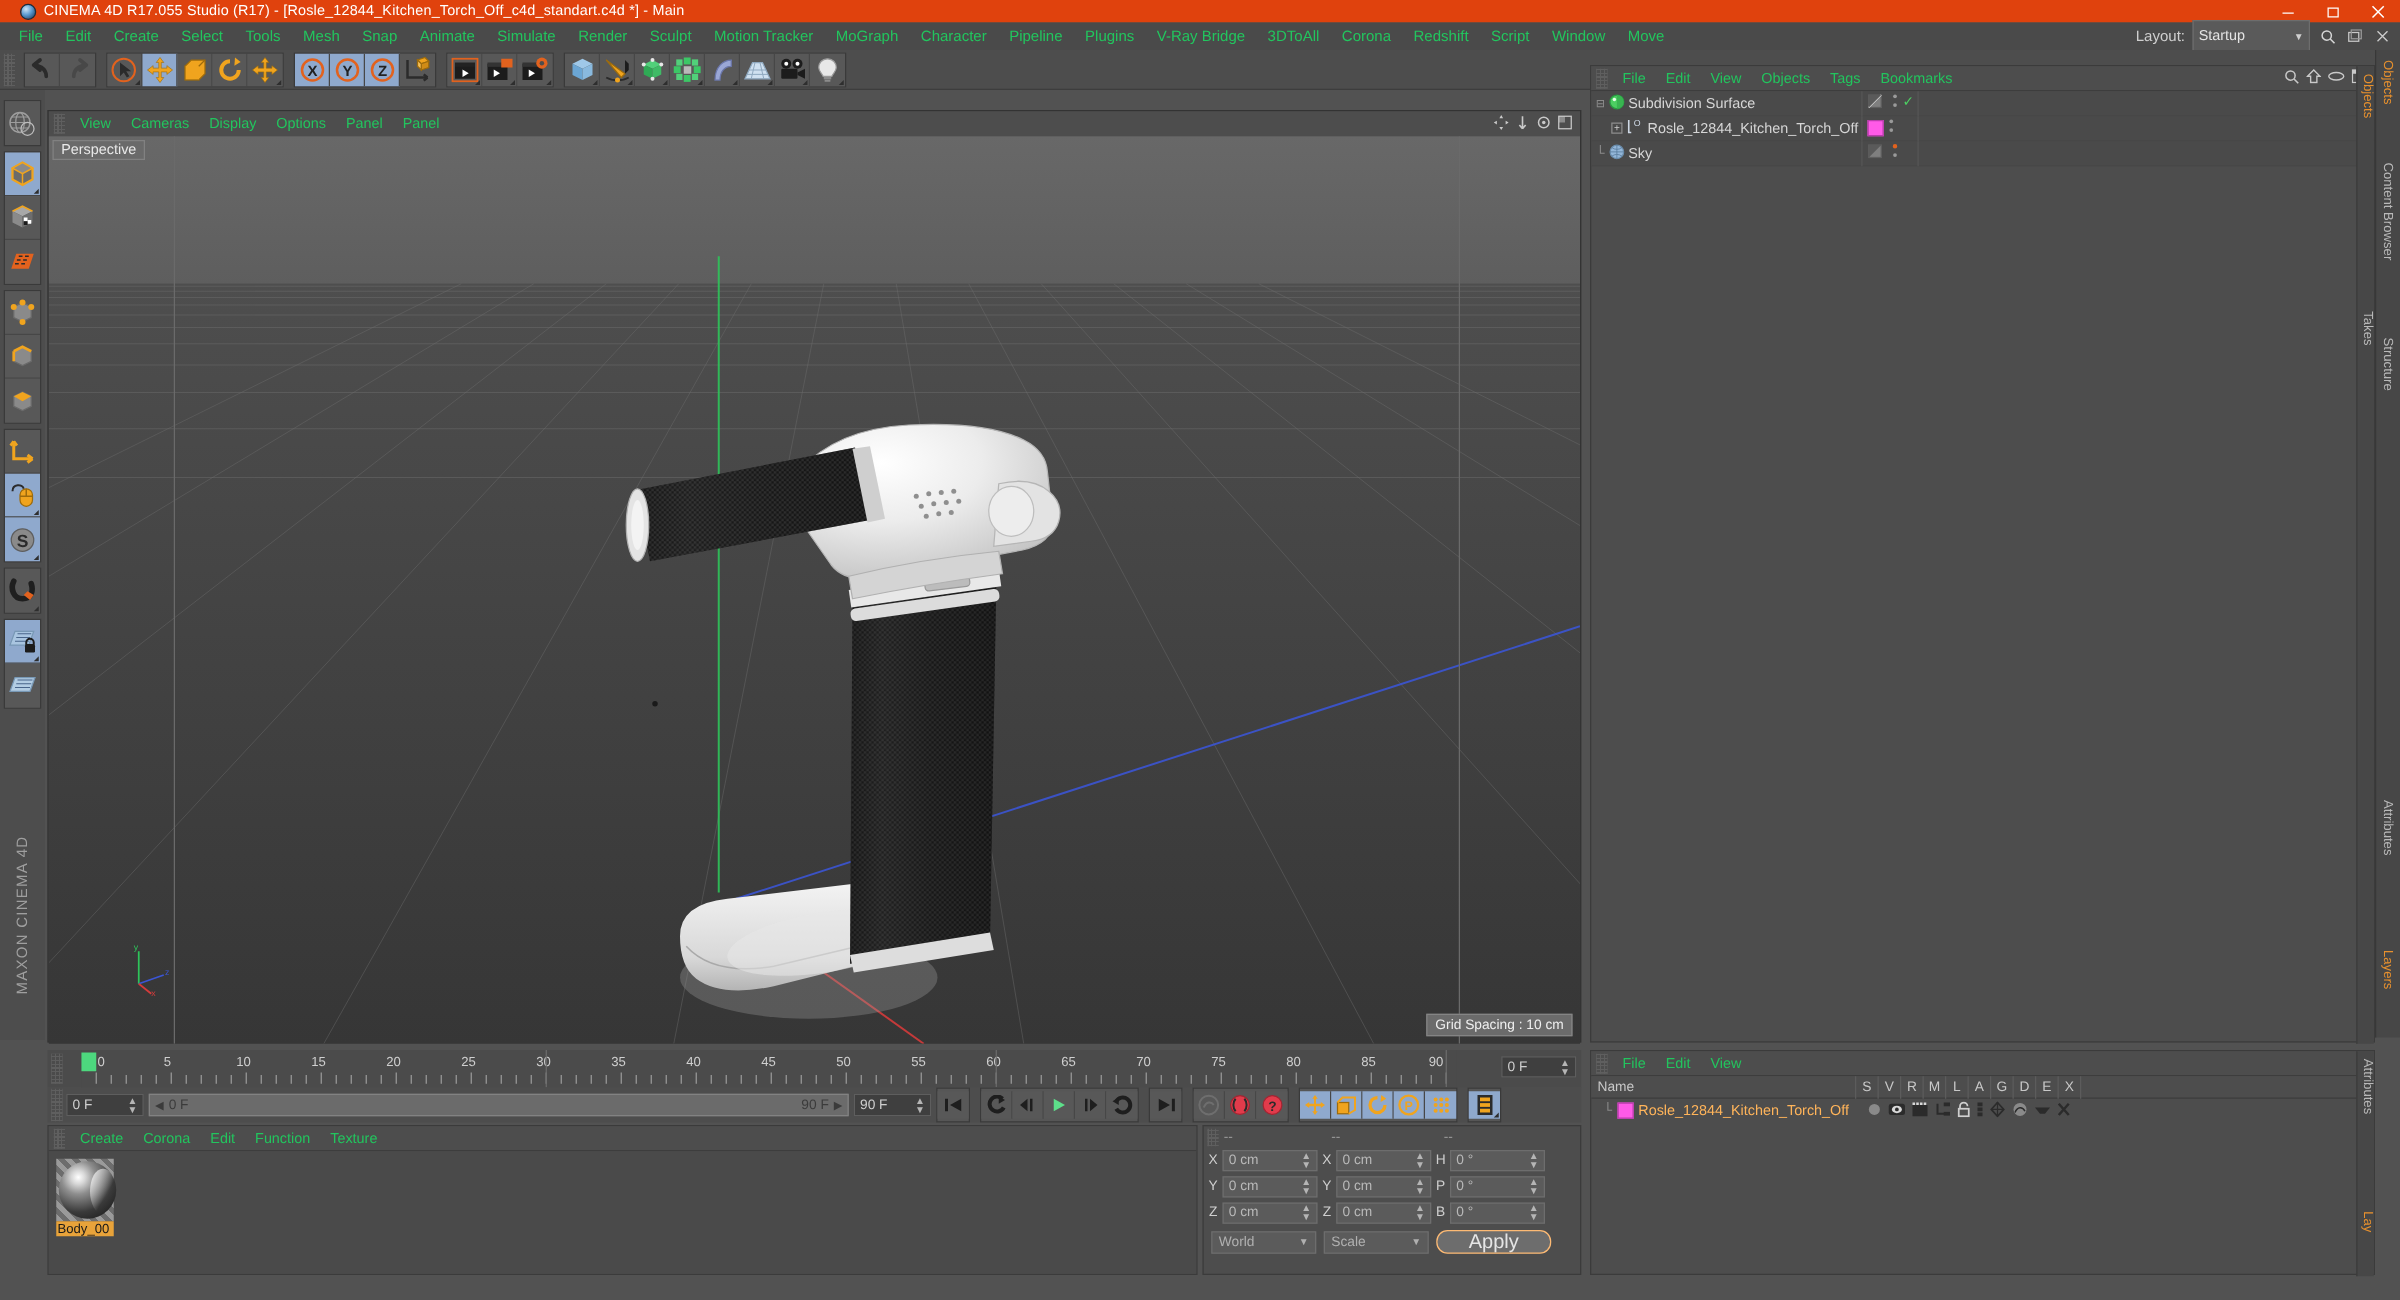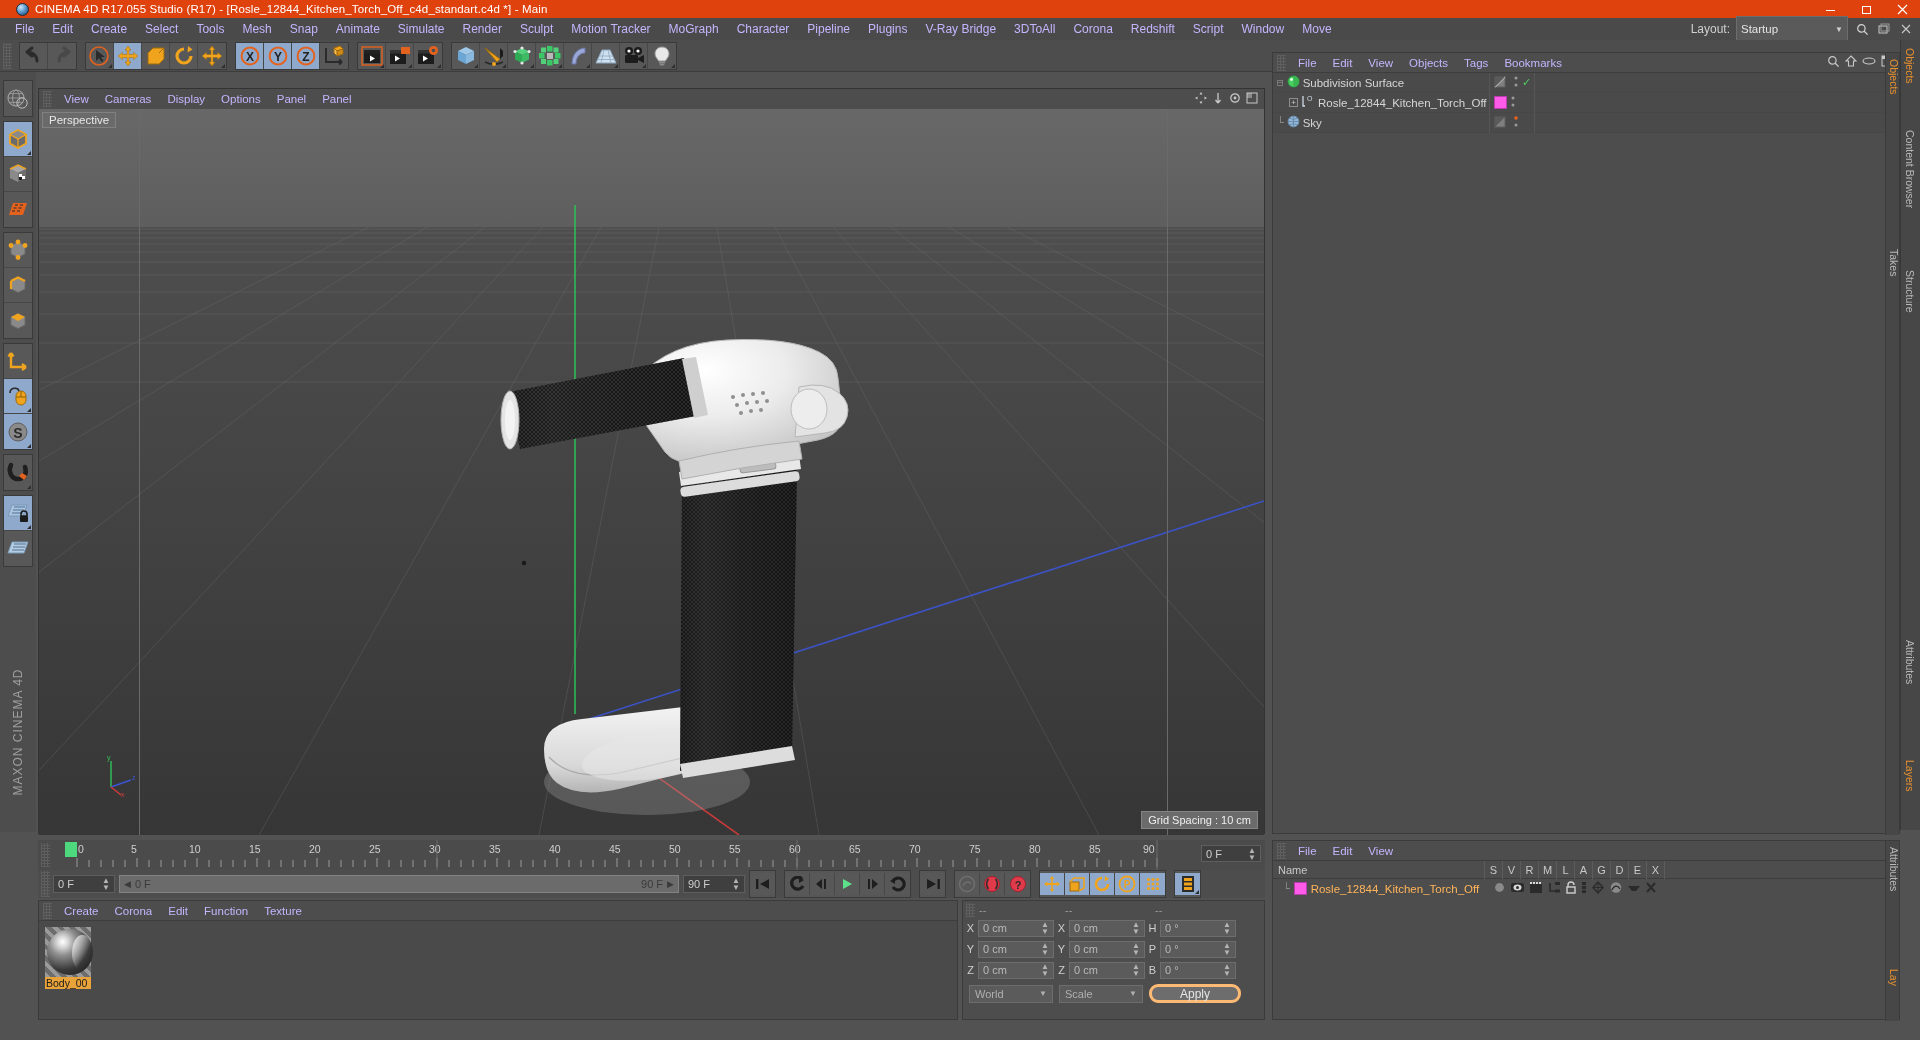--- a/index.html
+++ b/index.html
@@ -24,25 +24,25 @@
   .tb-btns{ margin-left:auto; display:flex; height:18px; }
   .tb-btn{ width:36px; height:18px; display:flex; align-items:center; justify-content:center;
     color:#fff; font-size:12px; line-height:1;}
   .tb-btn svg{display:block}
 
   
   .menubar{
     position:absolute; left:0; top:18px; width:1920px; height:22px;
     background:#4a4a4a; display:flex; align-items:center; padding-left:6px;
   }
-  .menu-item{ padding:0 9px; height:22px; line-height:22px; font-size:12px; color:#c4b5fd; white-space:nowrap;}
+  .menu-item{ padding:0 9px; height:22px; line-height:22px; font-size:12px; color:#22c55e; white-space:nowrap;}
   .layout-box{ margin-left:auto; display:flex; align-items:center; gap:6px; padding-right:6px;}
   .layout-label{ font-size:12px; color:#cfcfcf;margin-left:44px;}
   .layout-select{
-    width:112px; height:16px; background:#5a5a5a; border:1px solid #6d6d6d;
+    width:94px; height:16px; background:#5a5a5a; border:1px solid #6d6d6d;
     display:flex; align-items:center; padding:12px 4px; font-size:11.5px; color:#e4e4e4;
     position:relative;
   }
   .layout-select .caret{ margin-left:auto; font-size:8px; color:#cfcfcf;}
   .search-ico{ width:16px; height:16px; display:flex; align-items:center; justify-content:center;}
 
   
   .toolbar{
     position:absolute; left:0; top:40px; width:1920px; height:32px;
     background:#4d4d4d; display:flex; align-items:center; gap:0px;
@@ -164,23 +164,23 @@
   .coord-head span{ display:inline-block; text-align:left;}
   .coord-rows{ padding:0 2px;}
   .coord-row{ display:flex; align-items:center; height:18px; gap:2px; margin-bottom:3px;}
   .axis-lbl{ width:11px; text-align:center; font-size:11px; color:#cfcfcf;}
   .coord-field{ width:76px; height:17px; background:#5b5b5b; border:1px solid #6d6d6d;
      display:flex; align-items:center; padding:0 4px; font-size:11px; color:#b9b9b9;}
   .coord-btm{ display:flex; align-items:center; gap:6px; padding:2px 6px;}
   .dropdown{ width:84px; height:18px; background:#5b5b5b; border:1px solid #6d6d6d;
      display:flex; align-items:center; padding:0 5px; font-size:11px; color:#b0b0b0;}
   .dropdown .caret{ margin-left:auto; font-size:8px;}
-  .applybtn{ width:92px; height:19px; background:#6d6d6d; border:3px solid #fdba74;
+  .applybtn{ width:92px; height:19px; background:#6d6d6d; border:1px solid #fdba74;
      border-radius:9px; display:flex; align-items:center; justify-content:center;
-     font-size:12px; color:#e5e5e5;}
+     font-size:16px; color:#e5e5e5;}
 
   
   .attrmgr{ position:absolute; left:1272px; top:840px; width:628px; height:180px;
      background:#4d4d4d; border:1px solid #3b3b3b;}
   .attr-cols{ display:flex; height:18px; background:#4d4d4d; align-items:center;
      border-bottom:1px solid #3d3d3d; font-size:11px;}
   .attr-cols .namecol{ width:212px; padding-left:5px; border-right:1px solid #5c5c5c; height:18px; line-height:18px;}
   .attr-cols .c{ width:18px; text-align:center; border-right:1px solid #5c5c5c; height:18px; line-height:18px;}
   .attr-row{ display:flex; align-items:center; height:19px; font-size:11.5px; padding-left:10px; gap:4px;}
 

